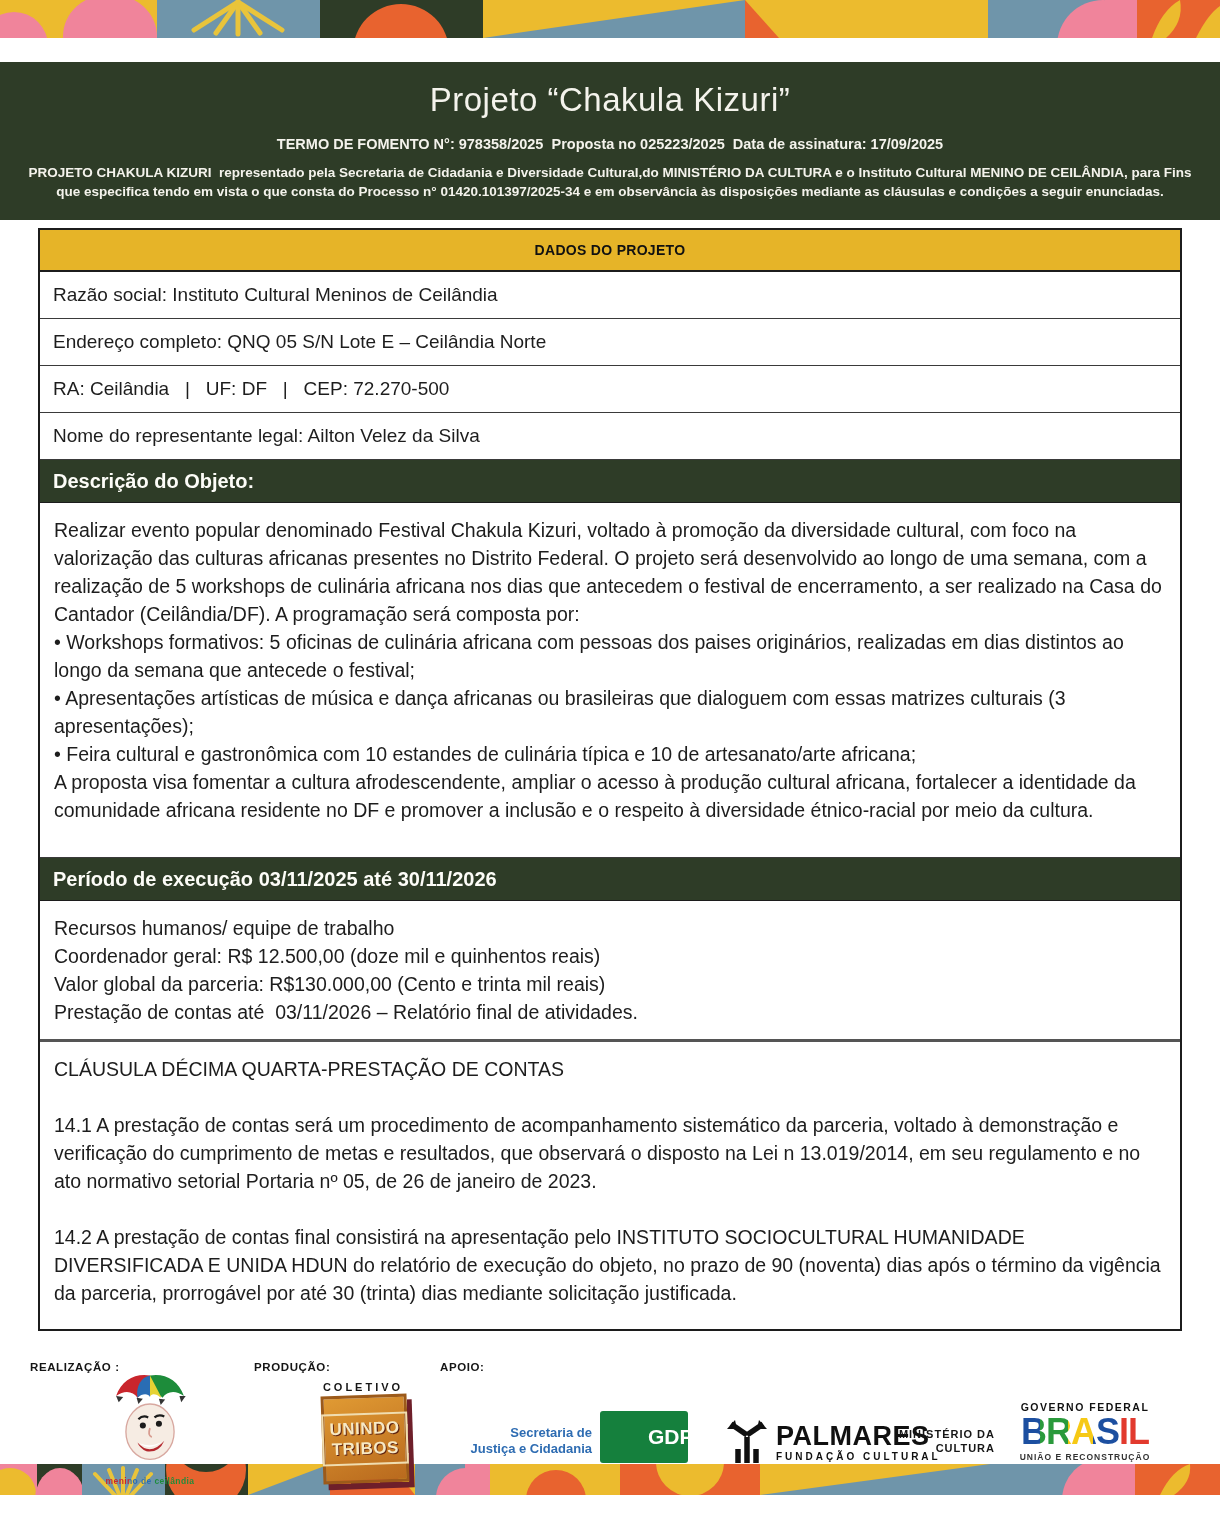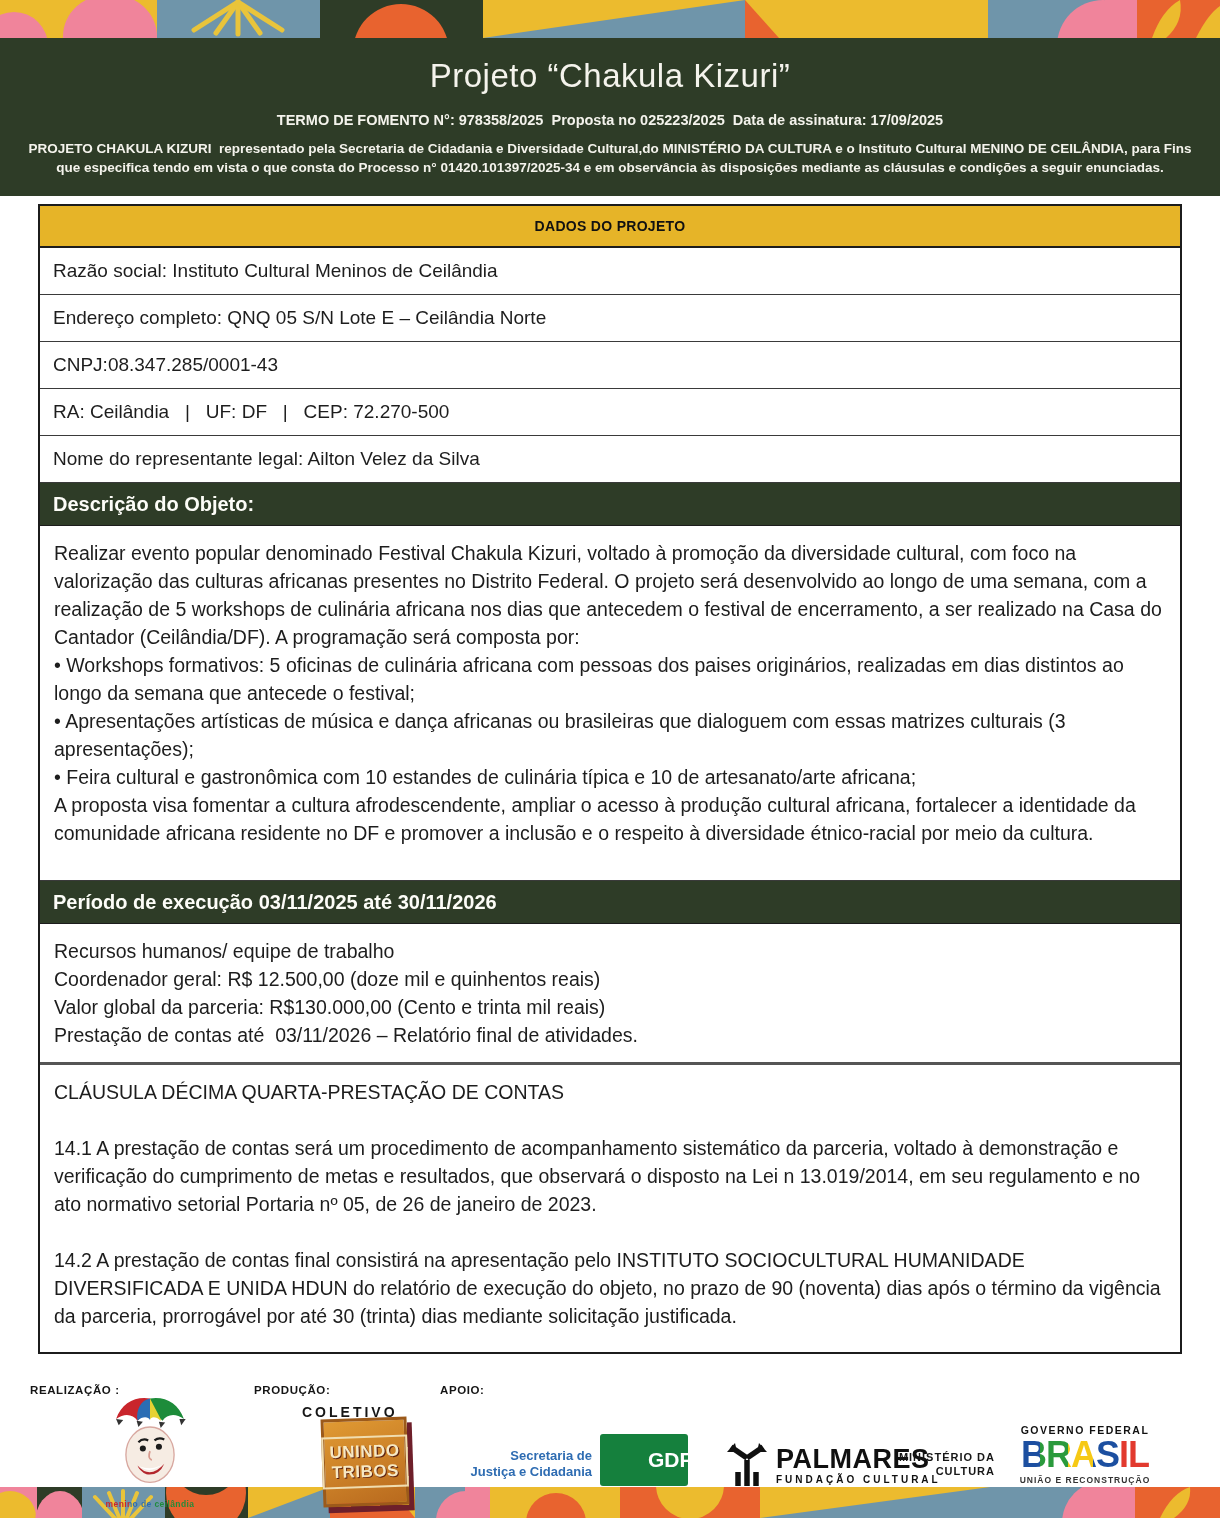--- a/index.html
+++ b/index.html
@@ -2,21 +2,21 @@
 <html><head>
 <meta charset="utf-8">
 <style>
   * { margin:0; padding:0; box-sizing:border-box; }
   body { background:#ffffff; font-family:"Liberation Sans", sans-serif; }
   .page { position:relative; width:1220px; height:1536px; margin:0 auto; background:#fff; overflow:hidden; }
 
   .band-svg { display:block; }
 
   
-  .doc-header { height:158px; background:#2e3c27; color:#f4f3ec; text-align:center; padding-top:18px; }
+  .doc-header { height:158px; background:#2e3c27; color:#f4f3ec; text-align:center; padding-top:18px;margin-top:24px; }
   .doc-title { font-size:33px; font-weight:500; letter-spacing:0.5px; line-height:40px; }
   .doc-subtitle { margin-top:16px; font-size:14.5px; font-weight:700; white-space:pre-wrap; }
   .doc-intro { margin:11px auto 0; width:1170px; font-size:13.5px; font-weight:600; line-height:19px; white-space:pre-wrap; }
 
   .gap { height:8px; background:#fff; }
 
   
   .docbox { margin:0 38px; border:2px solid #1c1c1c; background:#fff; }
   .bar-gold { height:42px; background:#e6b428; border-bottom:2px solid #1c1c1c;
               display:flex; align-items:center; justify-content:center;
@@ -34,22 +34,22 @@
   
   .doc-footer { position:relative; height:133px; background:#fff; }
   .flabel { position:absolute; top:30px; font-size:11.5px; font-weight:800; letter-spacing:0.6px; color:#151515; }
   .lbl-real { left:30px; } .lbl-prod { left:238px;padding-left:16px; } .lbl-apoio { left:440px; }
 
   .menino-logo { position:absolute; left:100px; top:40px; width:100px; text-align:center; }
   .menino-text { margin-top:1px; font-size:8.5px; font-weight:800; letter-spacing:0.4px;
                  background:linear-gradient(90deg,#c9252c 0 30%,#2a6db4 30% 55%,#1d8c3a 55% 100%);
                  -webkit-background-clip:text; background-clip:text; color:transparent; }
 
-  .coletivo { position:absolute; left:302px; top:50px; width:94px; text-align:center;
-              font-size:14px; font-weight:800; letter-spacing:3px; color:#161616; }
+  .coletivo { position:absolute; left:316px; top:50px; width:94px; text-align:center;
+              font-size:11px; font-weight:800; letter-spacing:3px; color:#161616; }
   .tribos-box { position:absolute; left:322px; top:64px; width:86px; height:88px;
                 background:linear-gradient(160deg,#e09a33,#b96a1e);
                 border:3px solid #9c5a1a; transform:rotate(-2deg);
                 box-shadow:5px 6px 0 #6e1f2a;
                 display:flex; flex-direction:column; align-items:center; justify-content:center; }
   .tribos-inner { border:2px solid #f0ddb0; padding:4px 6px; text-align:center; }
   .tribos-word { font-size:17px; font-weight:900; color:#f7e9c4; letter-spacing:0.5px; line-height:20px;
                  text-shadow:1px 1px 0 #5e2310; }
 
   .secretaria { position:absolute; left:452px; top:94px; width:140px; text-align:right;
@@ -110,21 +110,20 @@
     <div class="doc-subtitle">TERMO DE FOMENTO N°: 978358/2025  Proposta no 025223/2025  Data de assinatura: 17/09/2025</div>
     <div class="doc-intro">PROJETO CHAKULA KIZURI  representado pela Secretaria de Cidadania e Diversidade Cultural,do MINISTÉRIO DA CULTURA e o Instituto Cultural MENINO DE CEILÂNDIA, para Fins que especifica tendo em vista o que consta do Processo n° 01420.101397/2025-34 e em observância às disposições mediante as cláusulas e condições a seguir enunciadas.</div>
   </div>
 
   <div class="gap"></div>
 
   <div class="docbox">
     <div class="bar-gold">DADOS DO PROJETO</div>
     <div class="trow">Razão social: Instituto Cultural Meninos de Ceilândia</div>
     <div class="trow">Endereço completo: QNQ 05 S/N Lote E – Ceilândia Norte</div>
-    <div class="trow">CNPJ:08.347.285/0001-43</div>
     <div class="trow">RA: Ceilândia   |   UF: DF   |   CEP: 72.270-500</div>
     <div class="trow">Nome do representante legal: Ailton Velez da Silva</div>
 
     <div class="bar-green">
       <span>Descrição do Objeto:</span>
     </div>
     <div class="textblock tb-desc">Realizar evento popular denominado Festival Chakula Kizuri, voltado à promoção da diversidade cultural, com foco na valorização das culturas africanas presentes no Distrito Federal. O projeto será desenvolvido ao longo de uma semana, com a realização de 5 workshops de culinária africana nos dias que antecedem o festival de encerramento, a ser realizado na Casa do Cantador (Ceilândia/DF). A programação será composta por:
 • Workshops formativos: 5 oficinas de culinária africana com pessoas dos paises originários, realizadas em dias distintos ao longo da semana que antecede o festival;
 • Apresentações artísticas de música e dança africanas ou brasileiras que dialoguem com essas matrizes culturais (3 apresentações);
 • Feira cultural e gastronômica com 10 estandes de culinária típica e 10 de artesanato/arte africana;

